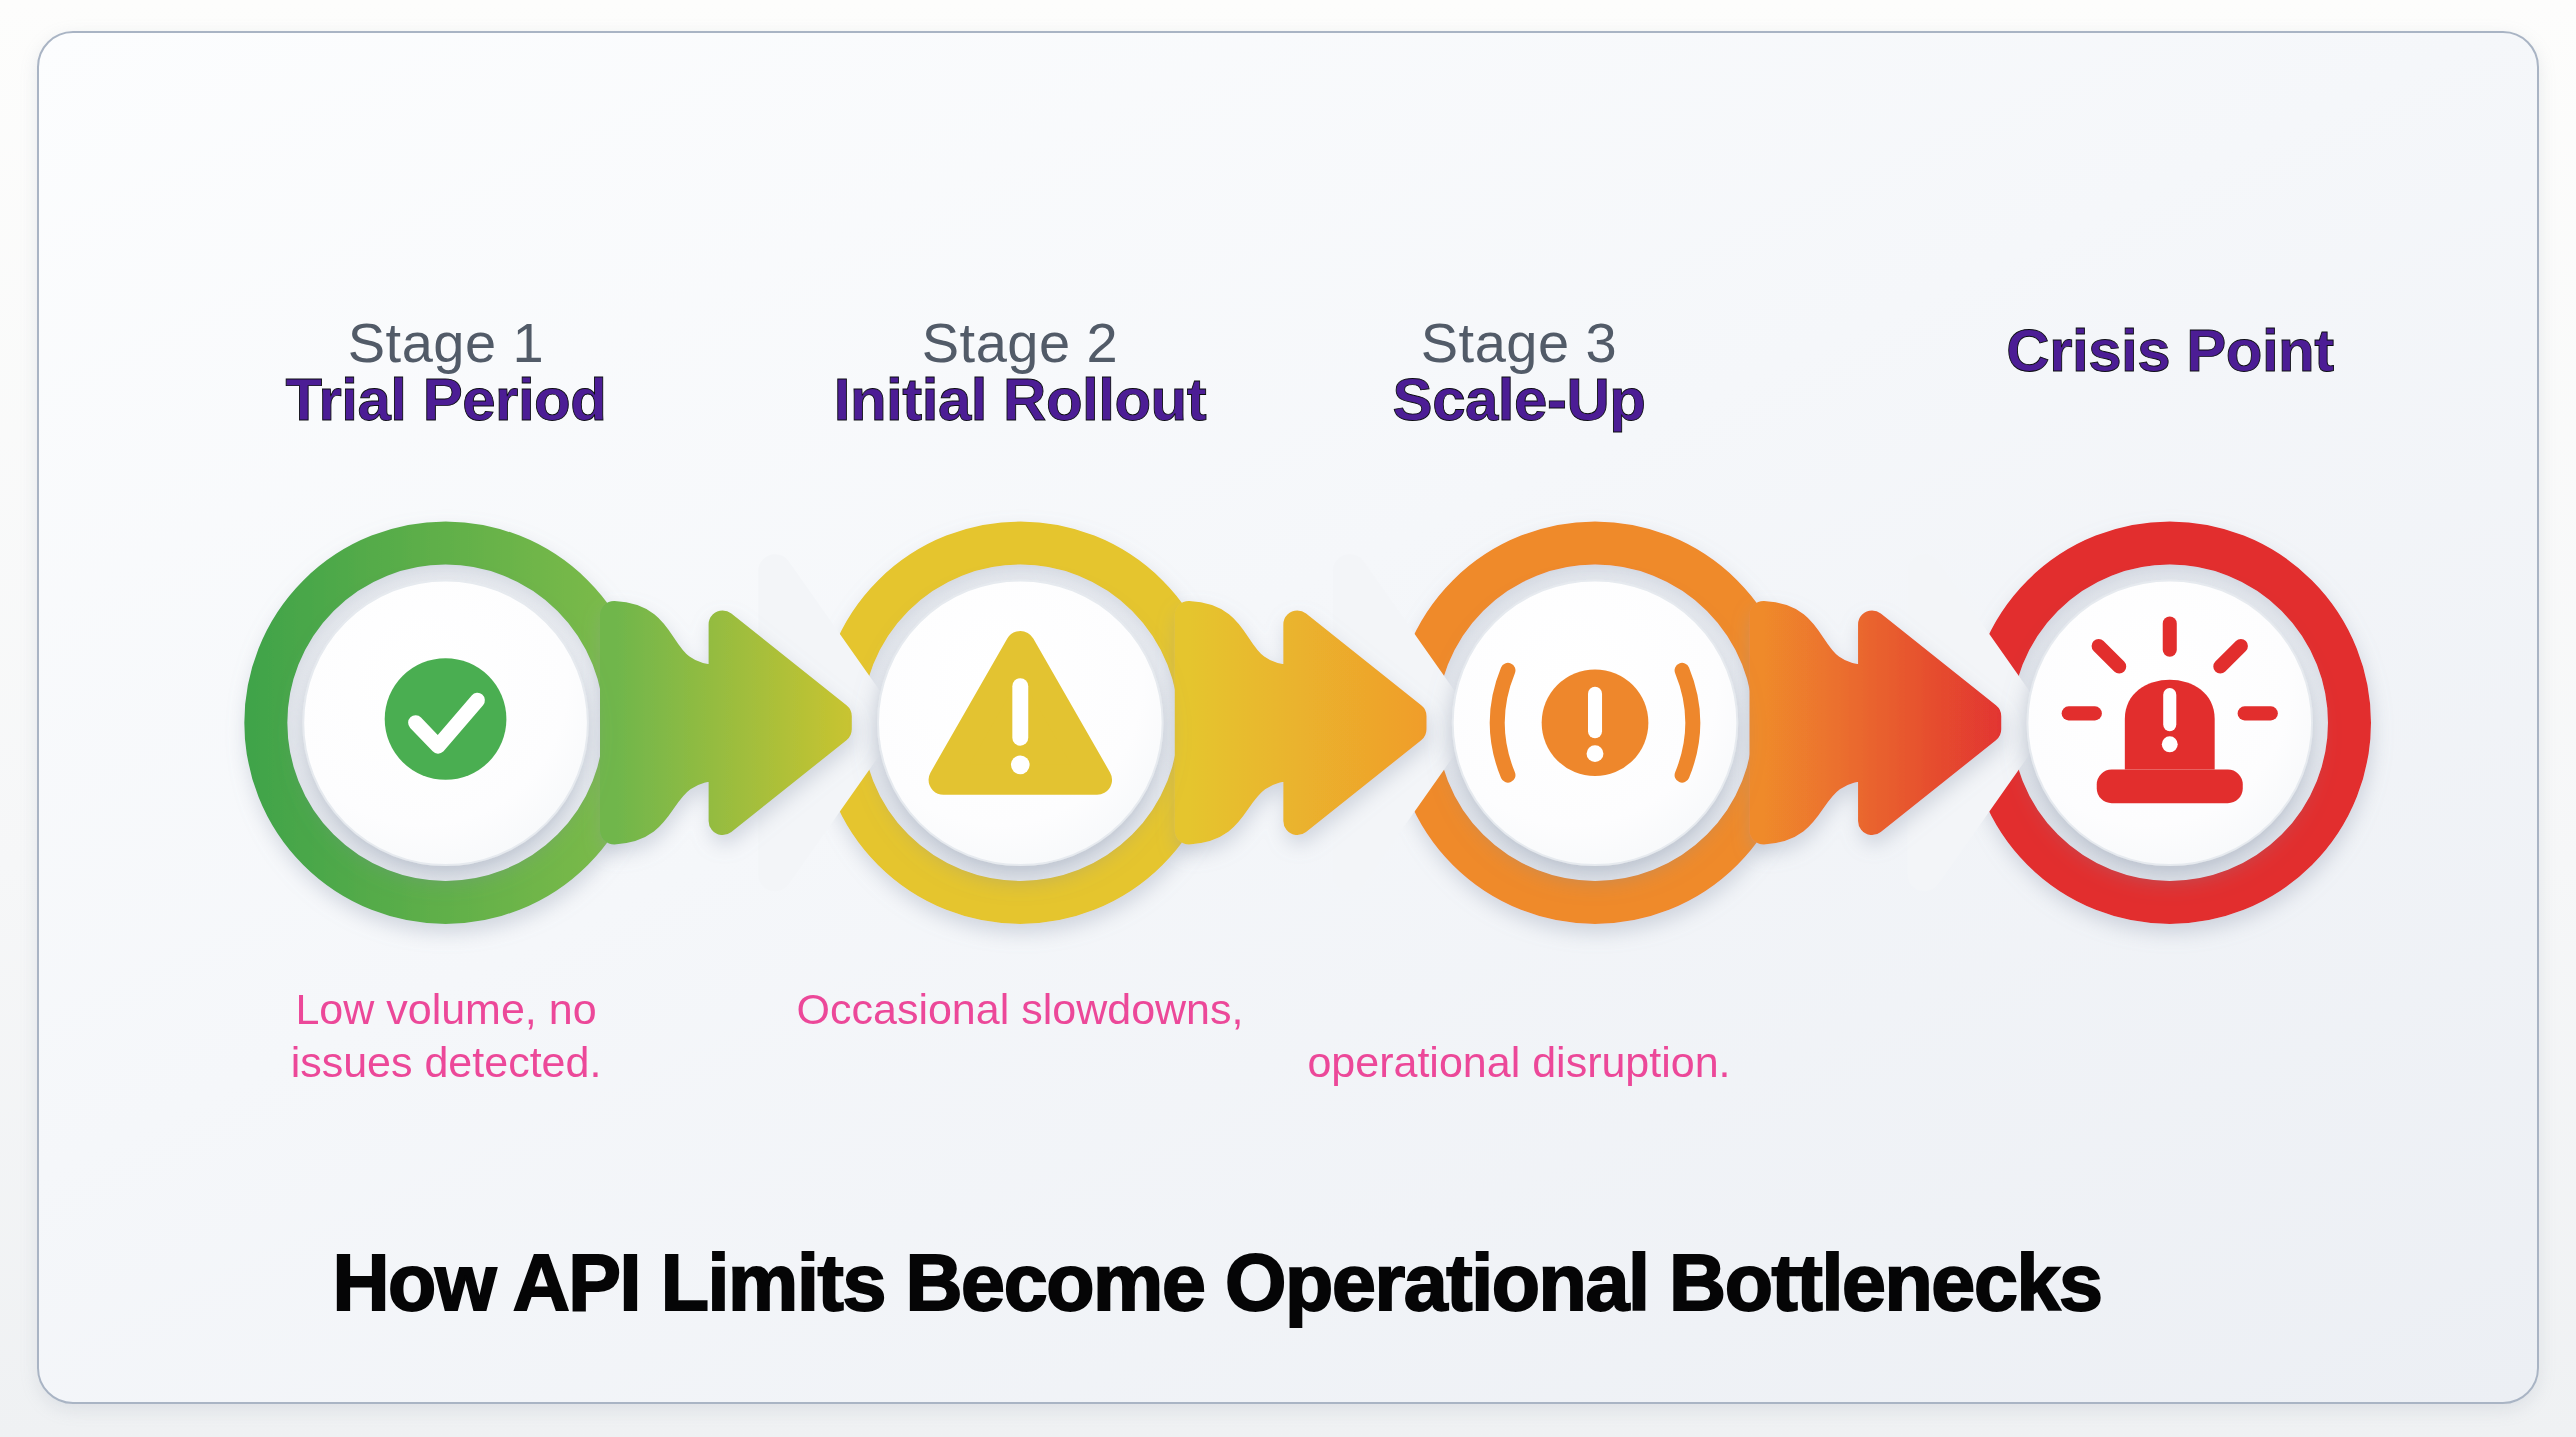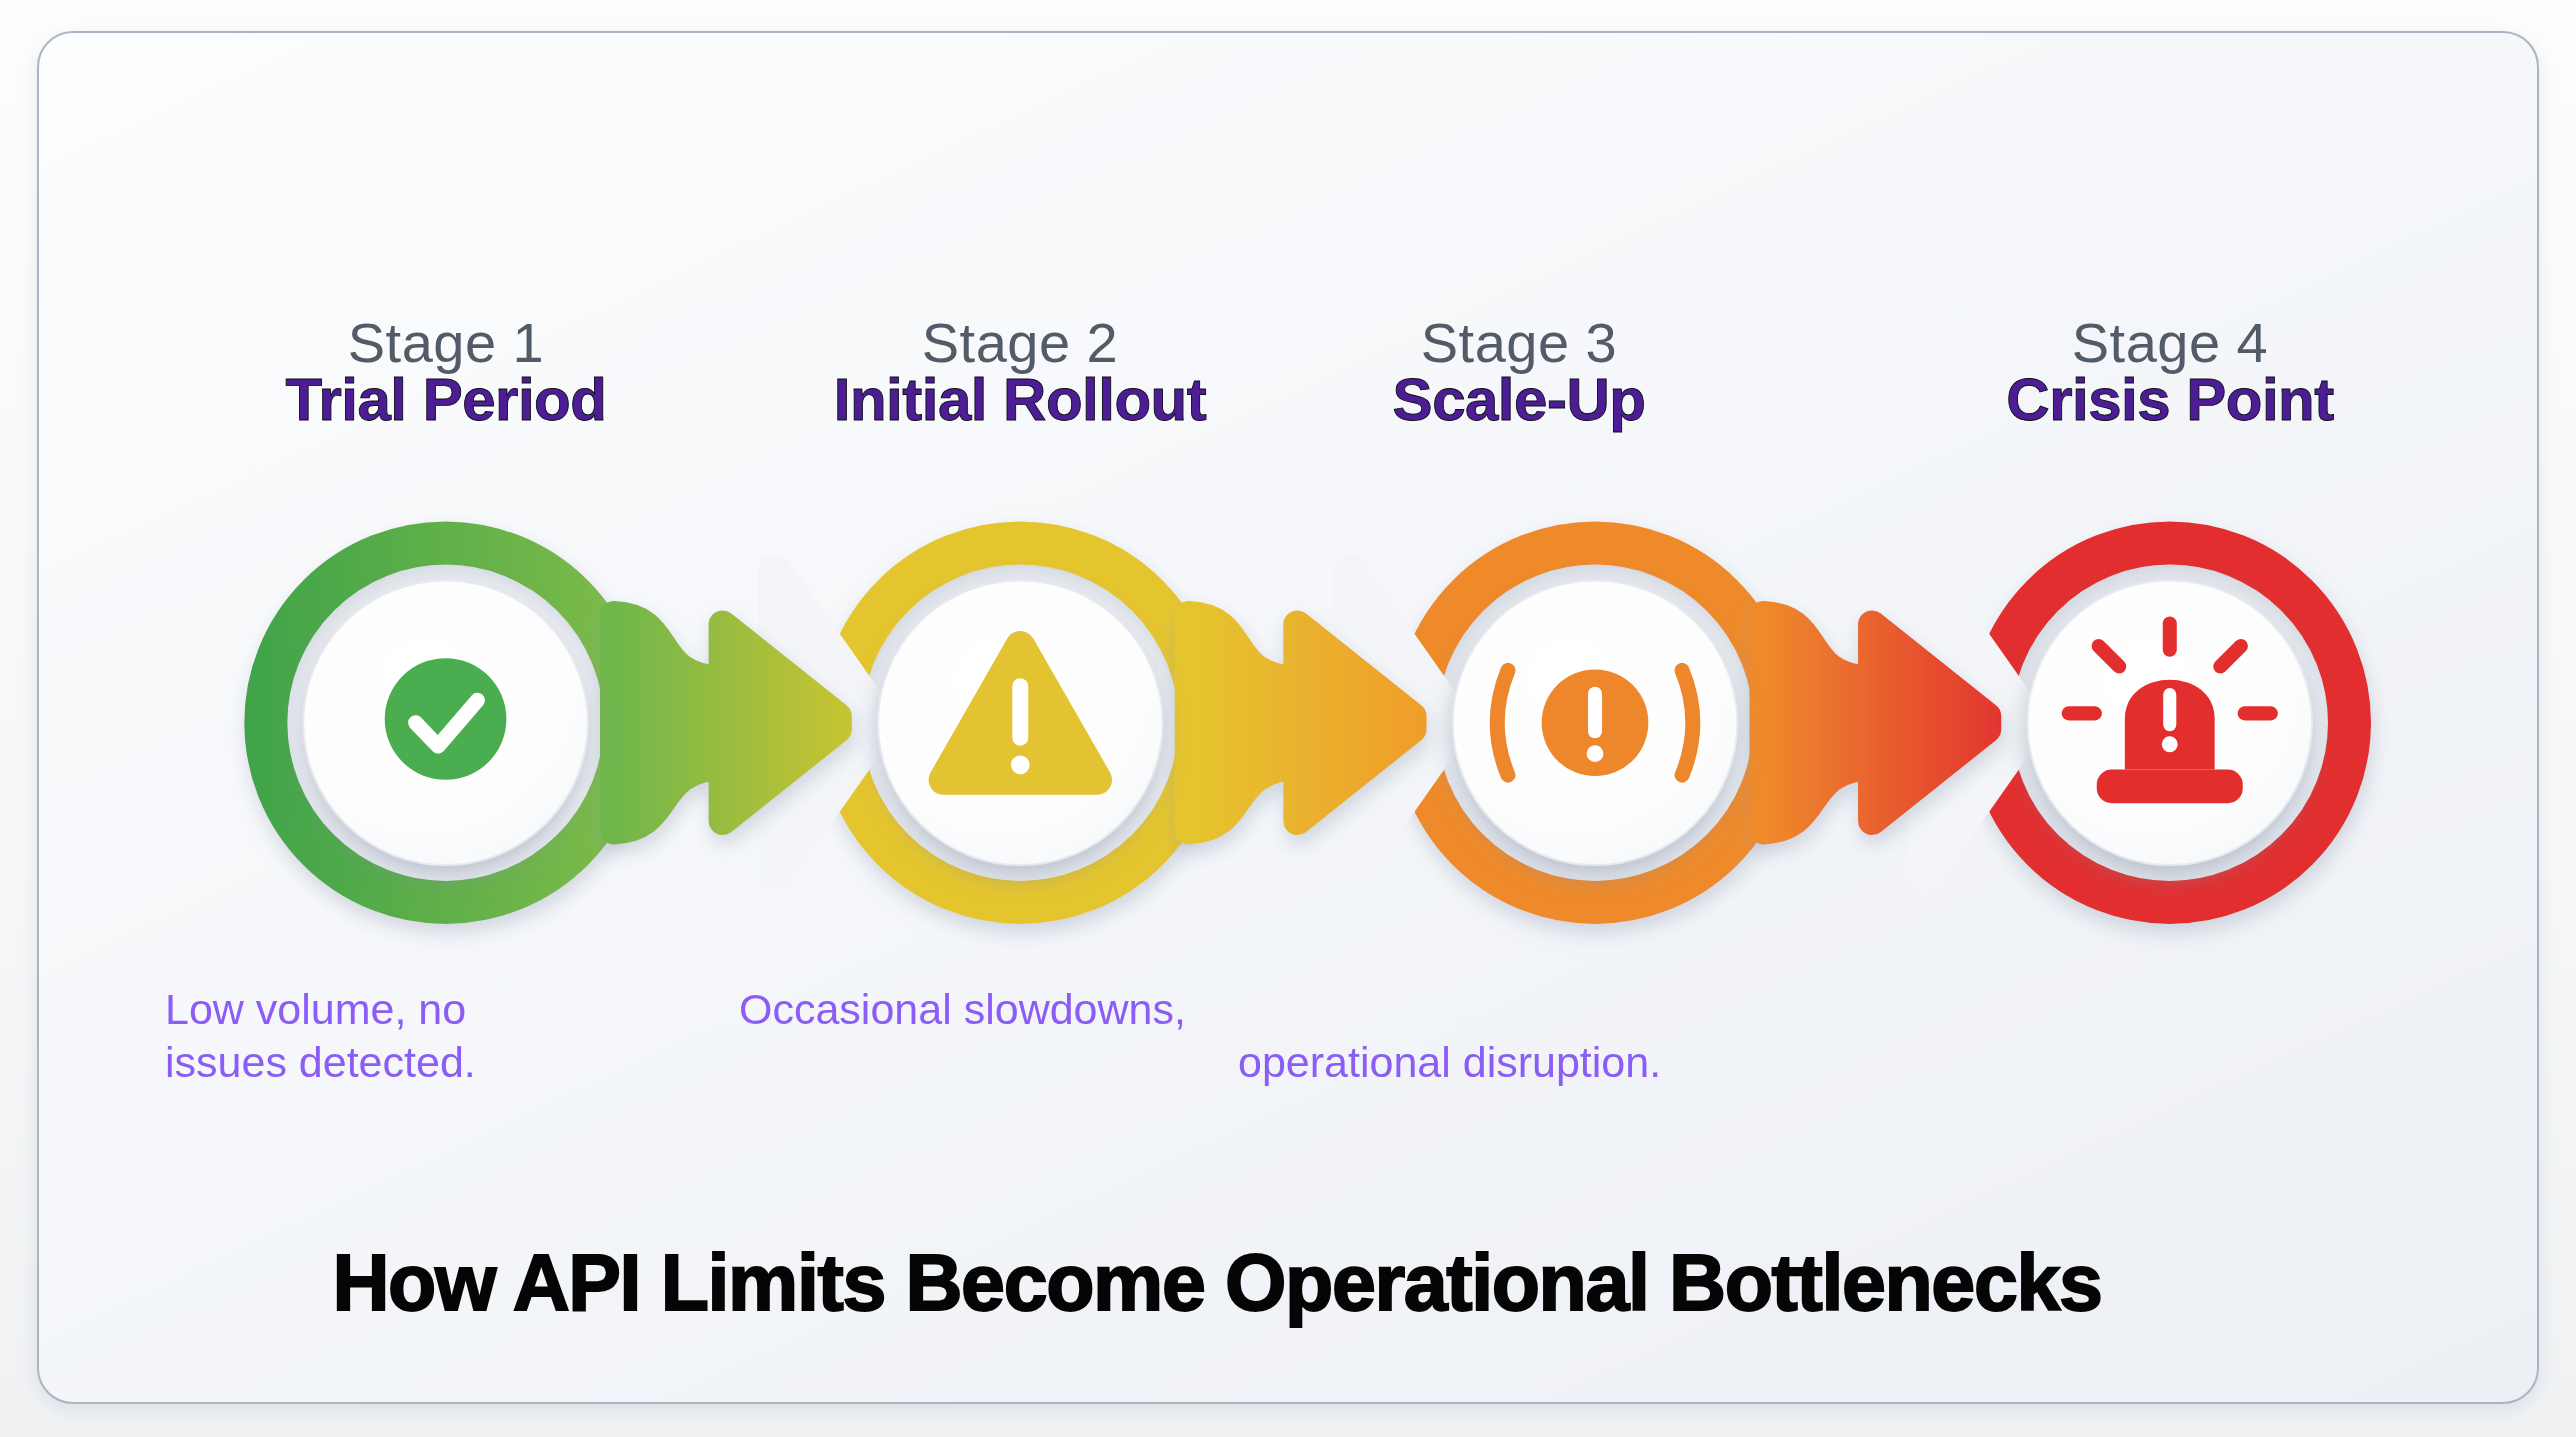--- a/index.html
+++ b/index.html
@@ -22,22 +22,22 @@
   .stage-label{
     font-size:56px;font-weight:400;color:#525b68;letter-spacing:0.5px;
     line-height:49px;
   }
   .stage-title{
     font-size:60px;font-weight:700;color:#4c1d95;
     letter-spacing:-0.5px;line-height:66px;
     -webkit-text-stroke:0.9px #0b0d10;
   }
   .stage-desc{
-    position:absolute;top:983px;width:562px;text-align:left;
-    font-size:43px;font-weight:400;color:#8b5cf6;line-height:53px;
+    position:absolute;top:983px;width:562px;text-align:center;
+    font-size:43px;font-weight:400;color:#ec4899;line-height:53px;
   }
   .footer-title{
     position:absolute;top:1237px;left:0;width:2434px;text-align:center;
     font-size:79px;font-weight:700;color:#050506;letter-spacing:-1.4px;
     -webkit-text-stroke:1.9px #050506;
   }
   .s1{left:165px;} .s2{left:739px;} .s3{left:1238px;} .s4{left:1889px;}
 </style>
 </head>
 <body>
@@ -143,21 +143,20 @@
   </div>
   <div class="stage-head s2">
     <div class="stage-label">Stage 2</div>
     <div class="stage-title">Initial Rollout</div>
   </div>
   <div class="stage-head s3">
     <div class="stage-label">Stage 3</div>
     <div class="stage-title">Scale-Up</div>
   </div>
   <div class="stage-head s4">
-    <div class="stage-label">Stage 4</div>
     <div class="stage-title">Crisis Point</div>
   </div>
 
   <div class="stage-desc s1">
     <span>Low volume, no</span><br>
     <span>issues detected.</span>
   </div>
   <div class="stage-desc s2">
     <span>Occasional slowdowns,</span><br>
   </div>

